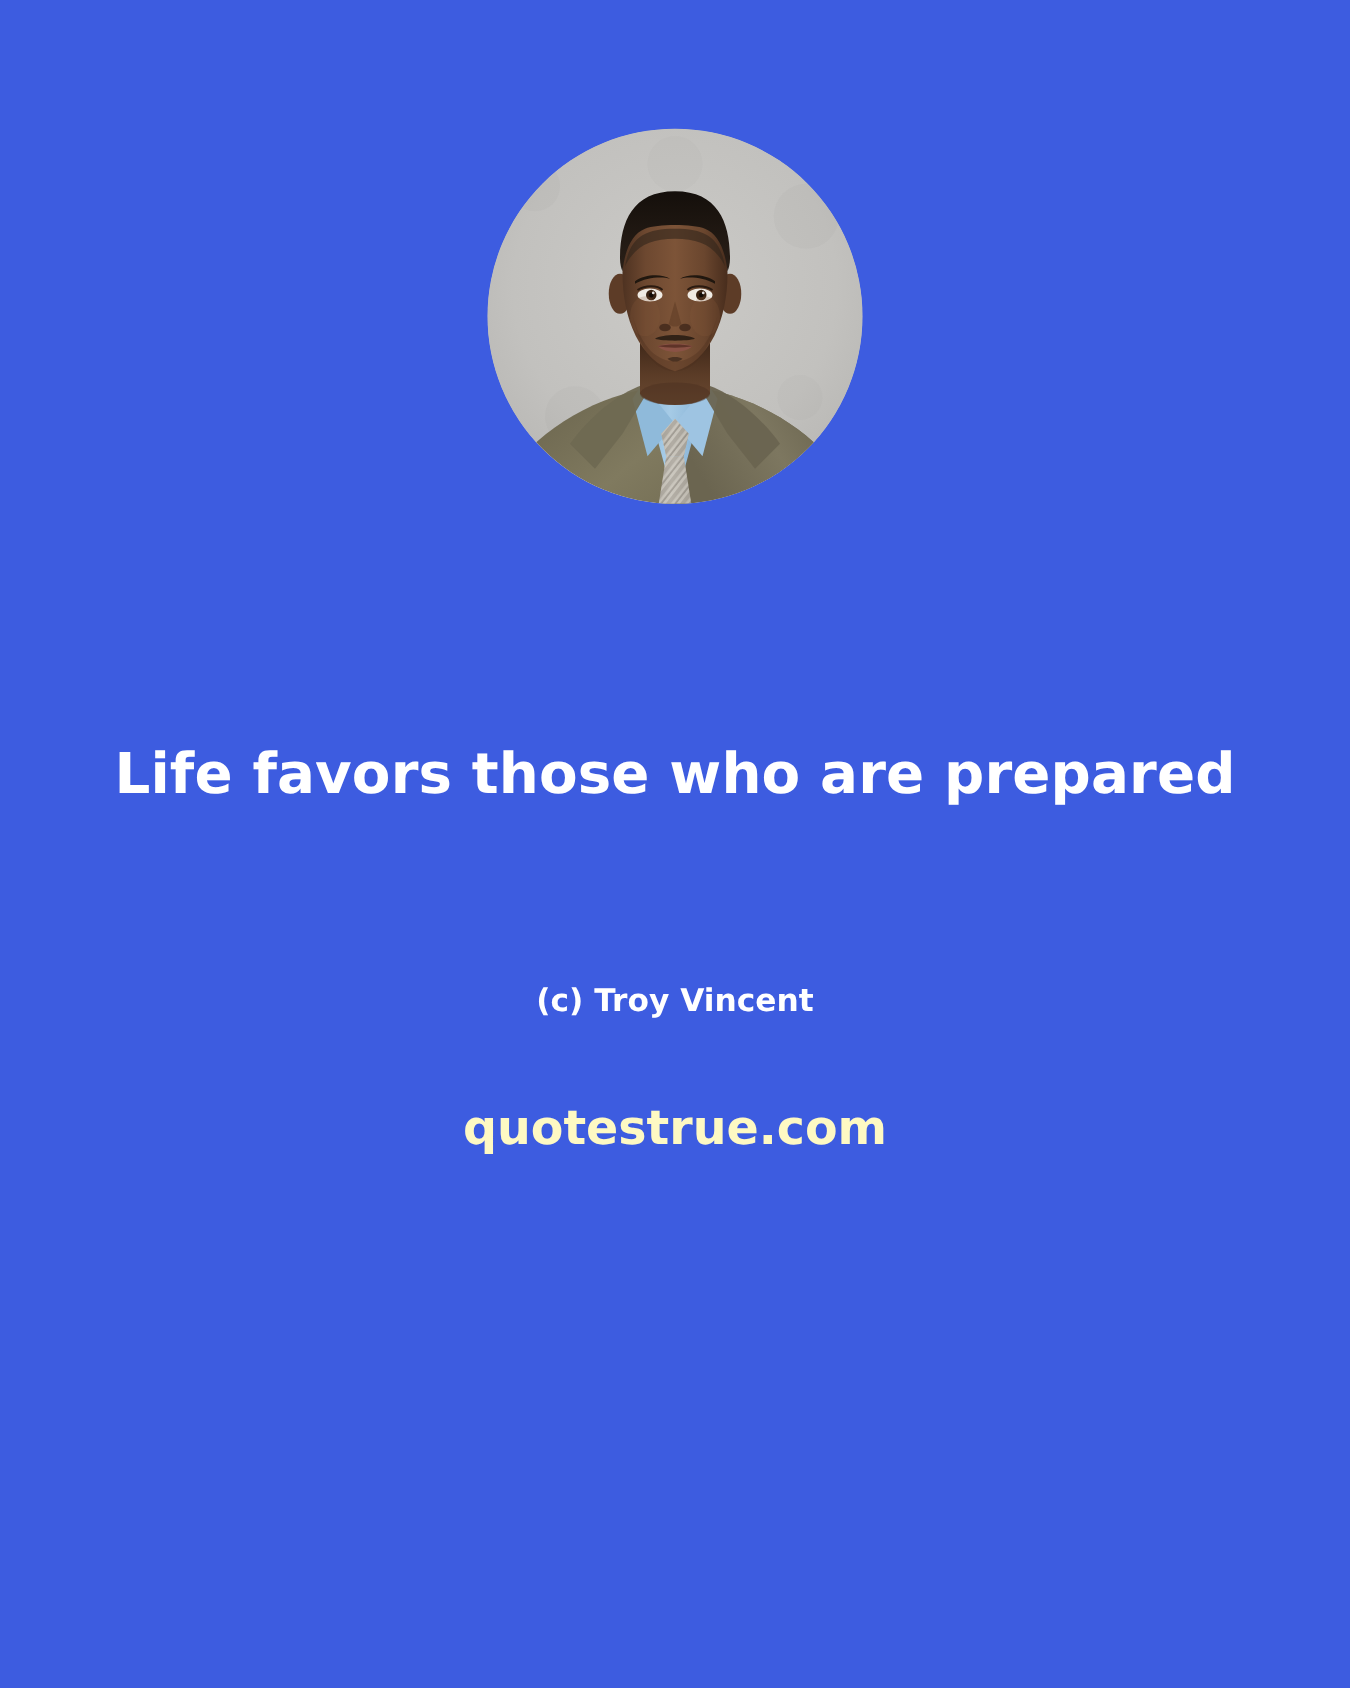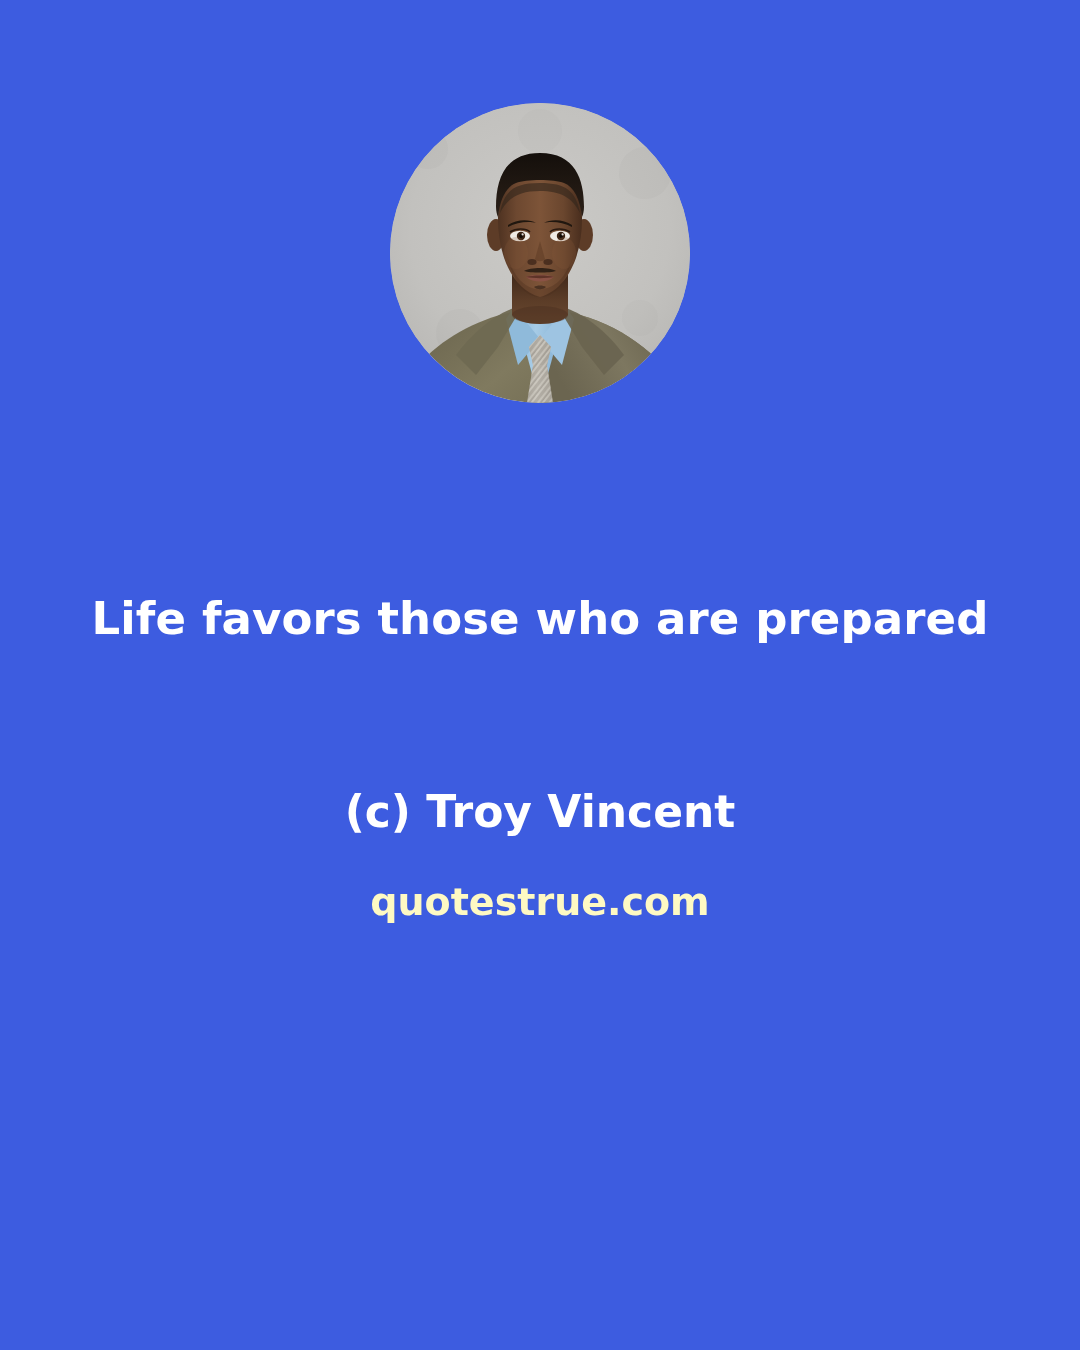--- a/index.html
+++ b/index.html
@@ -61,21 +61,21 @@
     white-space: nowrap;
   }
 
   .author-line {
     position: absolute;
     left: 0;
     top: 786px;
     width: 1080px;
     text-align: center;
     color: #ffffff;
-    font-size: 44px;
+    font-size: 25px;
     font-weight: bold;
     line-height: 1.2;
     white-space: nowrap;
   }
 
   .site-line {
     position: absolute;
     left: 0;
     top: 880px;
     width: 1080px;

